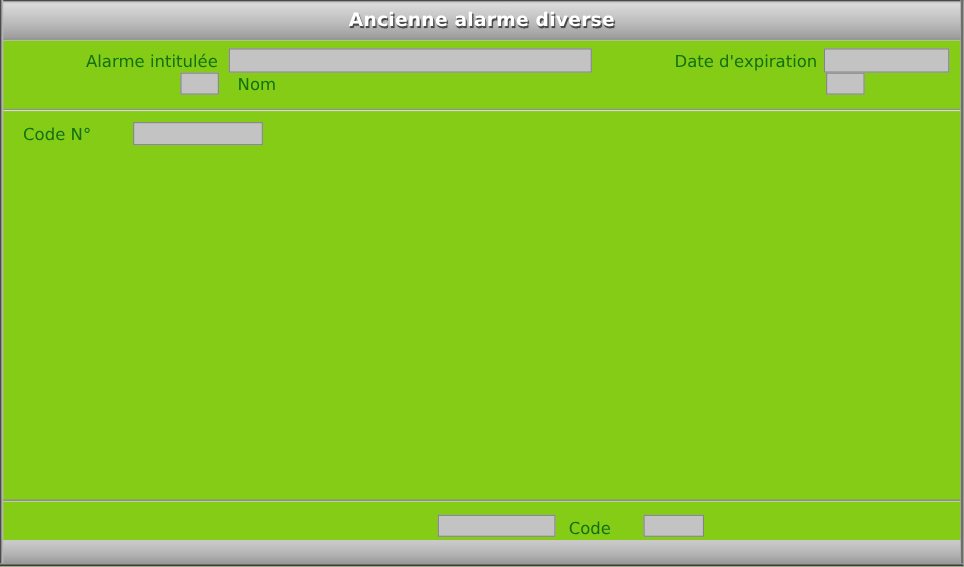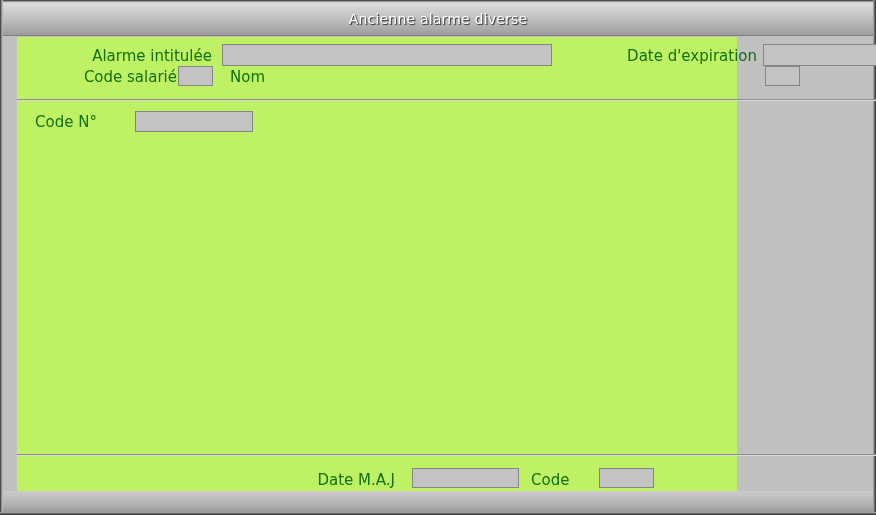--- a/index.html
+++ b/index.html
@@ -47,34 +47,34 @@
     width: 870px; height: 33px;
     background: linear-gradient(to bottom, #dcdcdc 0%, #cfcfcf 22%, #b9b9b9 60%, #9c9c9c 100%);
     border-bottom: 1px solid #7f7f7f;
     box-sizing: border-box;
     display: flex;
     align-items: center;
     justify-content: center;
   }
   .titlebar-text {
     font-family: "DejaVu Sans", sans-serif;
-    font-size: 14px;
-    font-weight: normal;
+    font-size: 17px;
+    font-weight: bold;
     color: #ffffff;
     text-shadow: 1px 1px 0 #4a4a4a, 1px 1px 1px #555;
     letter-spacing: 0.2px;
     white-space: nowrap;
   }
 
   
   .panel {
     position: absolute;
-    left: 17px; top: 37px;
-    width: 720px; height: 454px;
-    background: #bef264;
+    left: 3px; top: 37px;
+    width: 870px; height: 454px;
+    background: #84cc16;
   }
 
   
   .sep {
     position: absolute;
     left: 0;
     width: 870px;
     height: 2px;
     background: linear-gradient(to bottom, #8f8f8f 0px, #8f8f8f 1px, #d9d9d9 1px, #d9d9d9 2px);
   }
@@ -135,37 +135,35 @@
   </div>
 
   <div class="panel">
 
     <div class="lbl lbl-r" style="left:20px; top:10px; width:175px;">Alarme intitulée</div>
     <input class="field" type="text" style="left: 205px; top: 7px; width: 330px; height: 22px;" value="">
 
     <div class="lbl lbl-r" style="left:540px; top:10px; width:200px;text-align:right;">Date d'expiration</div>
     <input class="field" type="text" style="left: 746px; top: 7px; width: 114px; height: 22px;" value="">
 
-    <div class="lbl lbl-r" style="left:20px; top:31px; width:140px;">Code salarié</div>
     <input class="field" type="text" style="left: 161px; top: 29px; width: 35px; height: 20px;" value="">
 
     <div class="lbl" style="left:213px; top:31px;text-align:right;">Nom</div>
 
     <input class="field" type="text" style="left: 748px; top: 29px; width: 35px; height: 20px;" value="">
 
     <div class="sep sep-top"></div>
 
     <div class="lbl" style="left:18px; top:76px;">Code N°</div>
     <input class="field" type="text" style="left: 118px; top: 74px; width: 118px; height: 21px;" value="">
 
     <div style="position:absolute; left:0; top:105px; width:870px; height:310px;"></div>
 
     <div class="sep sep-bottom"></div>
 
-    <div class="lbl lbl-r" style="left:160px; top:434px; width:218px;">Date M.A.J</div>
     <input class="field" type="text" style="left: 395px; top: 431px; width: 107px; height: 20px;" value="">
 
     <div class="lbl" style="left:514px; top:434px;">Code</div>
     <input class="field" type="text" style="left: 582px; top: 431px; width: 55px; height: 20px;" value="">
 
   </div>
 
   <div class="bottombar"></div>
   <div class="frame-bottom"></div>
 

